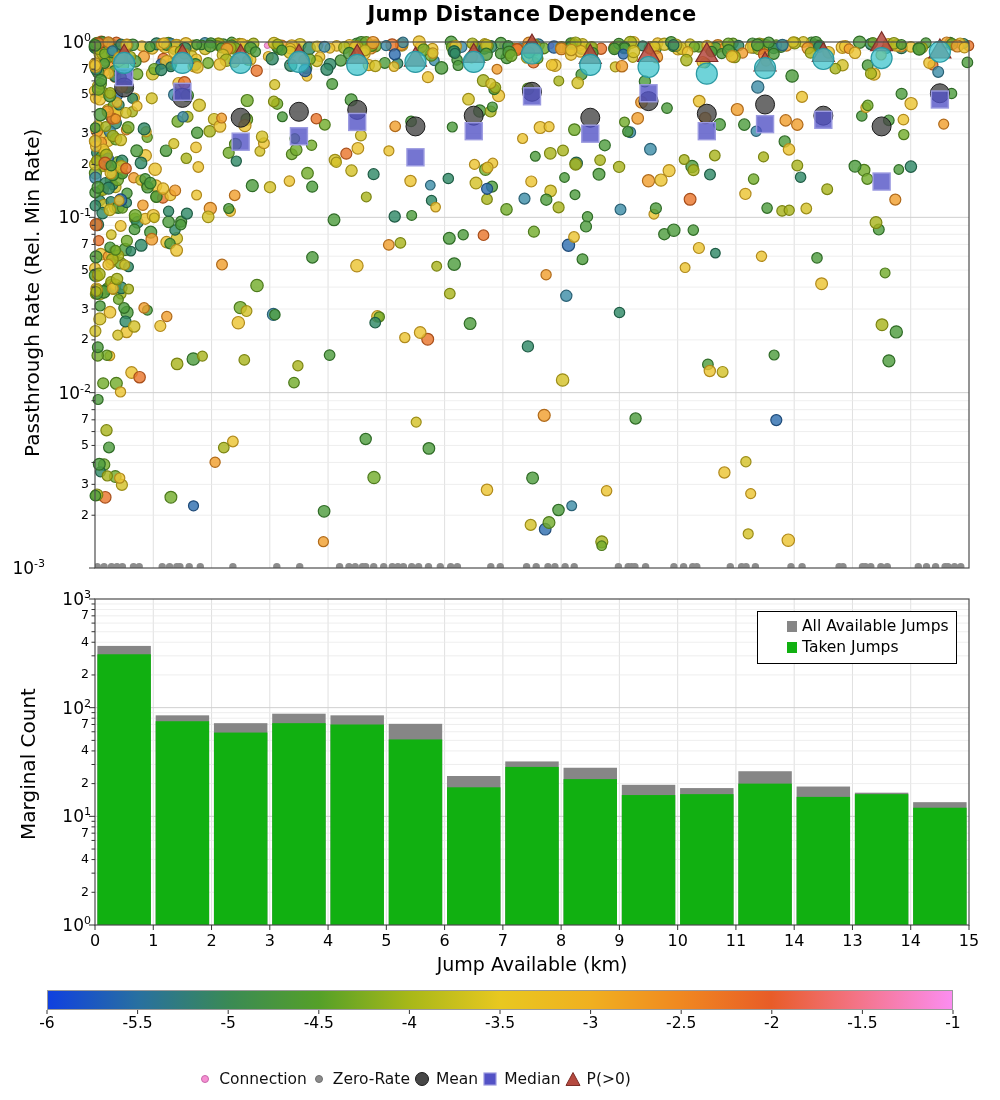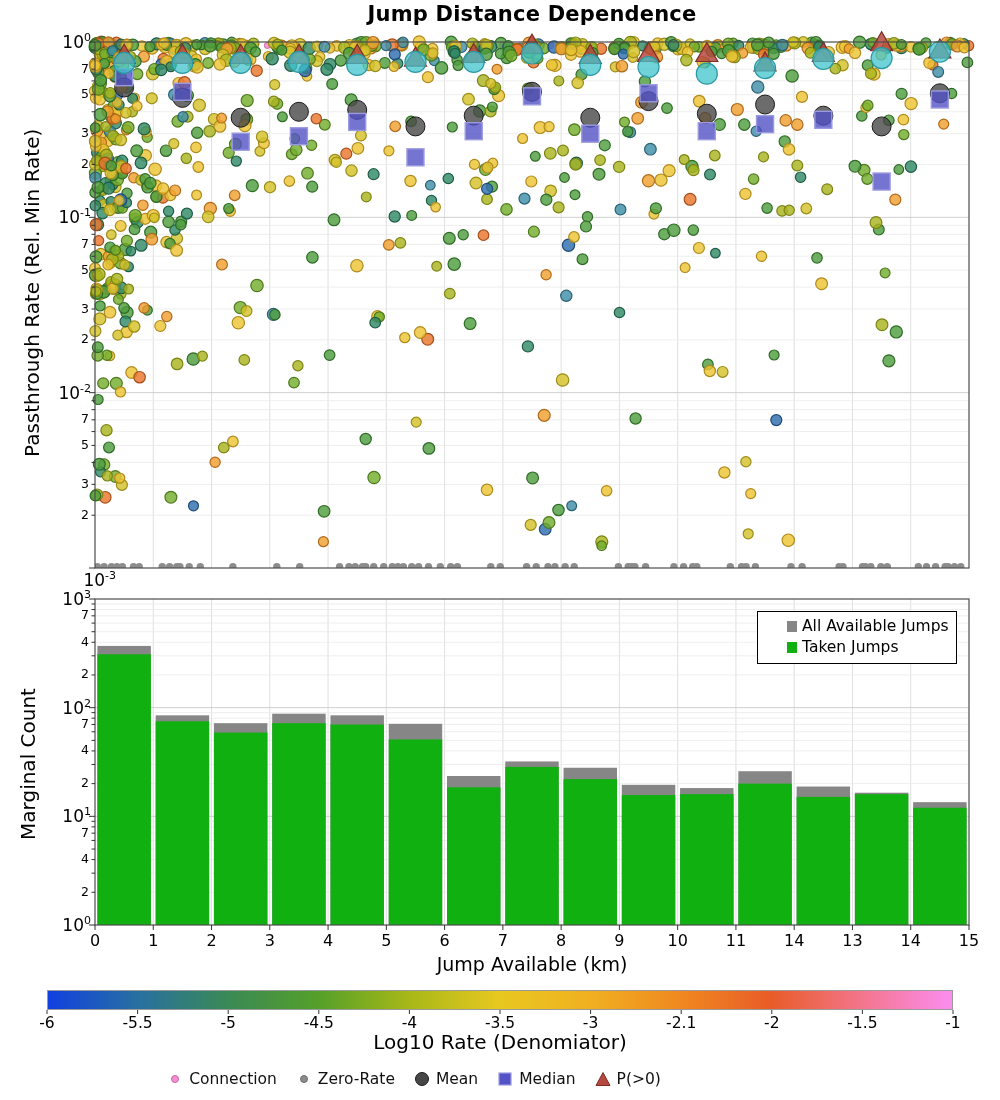--- a/index.html
+++ b/index.html
@@ -15,21 +15,21 @@
   .majlab sup{font-size:11px;line-height:10px;}
   .minlab{position:absolute;text-align:right;font-size:12.5px;line-height:12.5px;color:#000;}
   .xticklab{position:absolute;width:40px;text-align:center;font-size:16px;}
   .cticklab{position:absolute;width:56px;text-align:center;font-size:15.5px;}
   #panel-legend{position:absolute;left:757px;top:611px;background:#fff;border:1.6px solid #000;
      padding:4px 7px 5px 6px;font-size:15.5px;line-height:21px;white-space:nowrap;z-index:5;}
   #panel-legend .row{display:flex;align-items:center;gap:5px;padding-left:23px;}
   #panel-legend .sw{width:10px;height:11px;display:inline-block;flex:none;}
   #cbar{position:absolute;left:47px;top:990px;width:906px;height:20px;border:1px solid #9a9a9a;box-sizing:border-box;}
   #bottom-legend{position:absolute;left:0;top:1070px;width:828px;display:flex;justify-content:center;
-     align-items:flex-end;gap:19px;font-size:15.5px;color:#111;}
+     align-items:flex-end;gap:4px;font-size:15.5px;color:#111;}
   .bl-item{display:flex;align-items:center;gap:6px;white-space:nowrap;}
   .bl-item svg{display:block;}
 </style>
 </head>
 <body>
 
 <div id="fig">
   <svg id="chart-svg" width="1000" height="1100">
       <defs>
         <clipPath id="clipTop">
@@ -1251,21 +1251,21 @@
   <div id="title" class="abs">Jump Distance Dependence</div>
 
   <div class="abs ylab" style="left:-118px;top:295px;width:300px;text-align:center;">Passthrough Rate (Rel. Min Rate)</div>
   <div class="abs ylab" style="left:-122px;top:752px;width:300px;text-align:center;">Marginal Count</div>
   <div id="xlab" class="abs">Jump Available (km)</div>
 
   <div id="tick-labels">
       <div class="majlab" style="right:909px;top:33px;">10<sup>0</sup></div>
       <div class="majlab" style="right:909px;top:208.33333333333331px;">10<sup>-1</sup></div>
       <div class="majlab" style="right:909px;top:383.66666666666663px;">10<sup>-2</sup></div>
-      <div class="majlab" style="right:884px;top:559px;margin-top:12px;">10<sup>-3</sup></div>
+      <div class="majlab" style="right:955px;top:559px;">10<sup>-3</sup></div>
       <div class="minlab" style="right:911px;top:62.65947698416697px;">7</div>
       <div class="minlab" style="right:911px;top:88.2805925730847px;">5</div>
       <div class="minlab" style="right:911px;top:127.17807333915255px;">3</div>
       <div class="minlab" style="right:911px;top:158.0527407602486px;">2</div>
       <div class="minlab" style="right:911px;top:237.9928103175003px;">7</div>
       <div class="minlab" style="right:911px;top:263.61392590641805px;">5</div>
       <div class="minlab" style="right:911px;top:302.51140667248586px;">3</div>
       <div class="minlab" style="right:911px;top:333.38607409358195px;">2</div>
       <div class="minlab" style="right:911px;top:413.3261436508336px;">7</div>
       <div class="minlab" style="right:911px;top:438.9472592397514px;">5</div>
@@ -1300,39 +1300,38 @@
       <div class="xticklab" style="left:832.4666666666667px;top:931px;">13</div>
       <div class="xticklab" style="left:890.7333333333333px;top:931px;">14</div>
       <div class="xticklab" style="left:949px;top:931px;">15</div>
       <div class="cticklab" style="left:19px;top:1014px;">-6</div>
       <div class="cticklab" style="left:109.60000000000002px;top:1014px;">-5.5</div>
       <div class="cticklab" style="left:200.20000000000002px;top:1014px;">-5</div>
       <div class="cticklab" style="left:290.8px;top:1014px;">-4.5</div>
       <div class="cticklab" style="left:381.40000000000003px;top:1014px;">-4</div>
       <div class="cticklab" style="left:472px;top:1014px;">-3.5</div>
       <div class="cticklab" style="left:562.6px;top:1014px;">-3</div>
-      <div class="cticklab" style="left:653.1999999999999px;top:1014px;">-2.1</div>
+      <div class="cticklab" style="left:653.1999999999999px;top:1014px;">-2.5</div>
       <div class="cticklab" style="left:743.8000000000001px;top:1014px;">-2</div>
       <div class="cticklab" style="left:834.4px;top:1014px;">-1.5</div>
       <div class="cticklab" style="left:925px;top:1014px;">-1</div>
     </div>
 
   <div id="panel-legend">
     <div class="row">
       <span class="sw" id="sw-all" style="background: rgb(134, 134, 134);"></span>
       <span>All Available Jumps</span>
     </div>
     <div class="row">
       <span class="sw" id="sw-taken" style="background: rgb(17, 176, 17);"></span>
       <span>Taken Jumps</span>
     </div>
   </div>
 
   <div id="cbar" style="background: linear-gradient(to right, rgb(16, 64, 224) 0%, rgb(40, 112, 160) 10%, rgb(58, 138, 85) 20%, rgb(85, 160, 40) 30%, rgb(168, 184, 24) 40%, rgb(232, 200, 32) 50%, rgb(240, 176, 32) 60%, rgb(240, 136, 32) 70%, rgb(232, 92, 40) 80%, rgb(244, 117, 140) 90%, rgb(251, 141, 240) 100%);"></div>
-  <div id="cbar-label" class="abs">Log10 Rate (Denomiator)</div>
 
   <div id="bottom-legend">
       <div class="bl-item">
         <svg width="16" height="16">
           <circle cx="8" cy="8" r="3.5" fill="#f68fd2" stroke="#c868ab" stroke-width="1"></circle>
         </svg>
         <span>Connection</span>
       </div>
       <div class="bl-item">
         <svg width="16" height="16">

